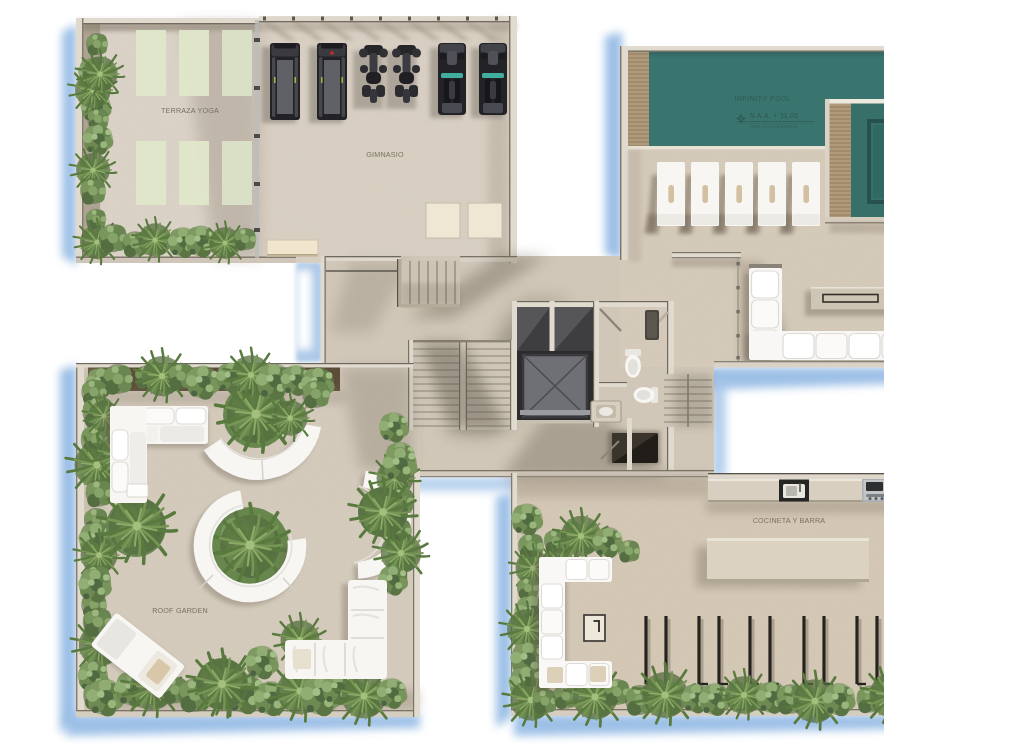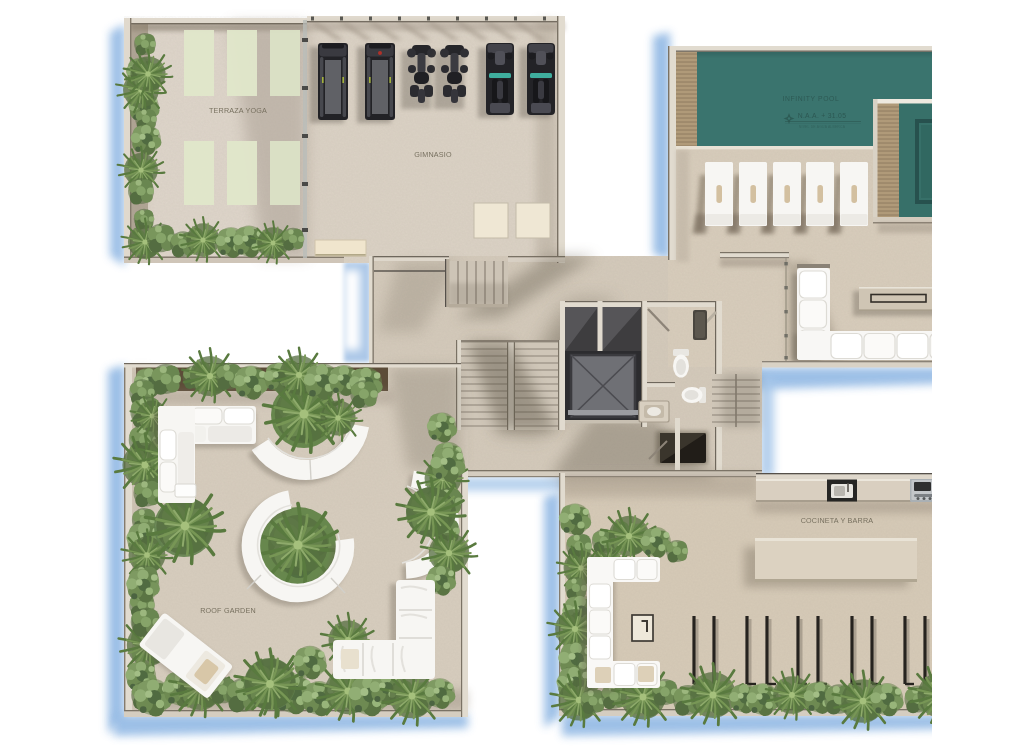--- a/index.html
+++ b/index.html
@@ -1,16 +1,16 @@
 <!DOCTYPE html>
 <html><head>
 <meta charset="utf-8">
 <style>
   html,body{margin:0;padding:0;background:#ffffff;}
-  #wrap{width:884px;height:754px;overflow:hidden;position:relative;font-family:"Liberation Sans",sans-serif;margin-left:48px;}
+  #wrap{width:884px;height:754px;overflow:hidden;position:relative;font-family:"Liberation Sans",sans-serif;}
   svg{display:block;}
   text{font-family:"Liberation Sans",sans-serif;}
 </style>
 </head>
 <body>
 <div id="wrap">
 <svg width="1024" height="754" viewBox="0 0 1024 754" xmlns="http://www.w3.org/2000/svg">
 <defs>
   <filter id="b2" x="-60%" y="-60%" width="220%" height="220%">
           <feGaussianBlur stdDeviation="2"></feGaussianBlur>

